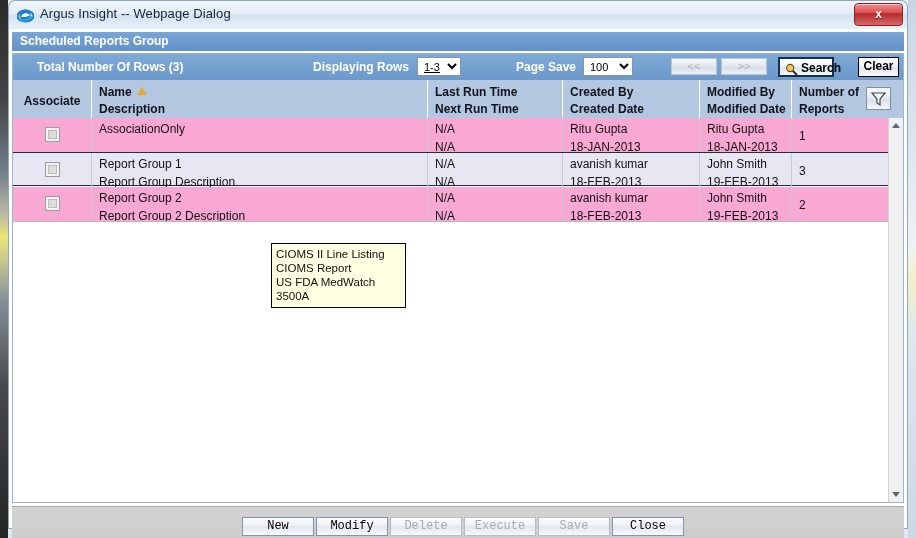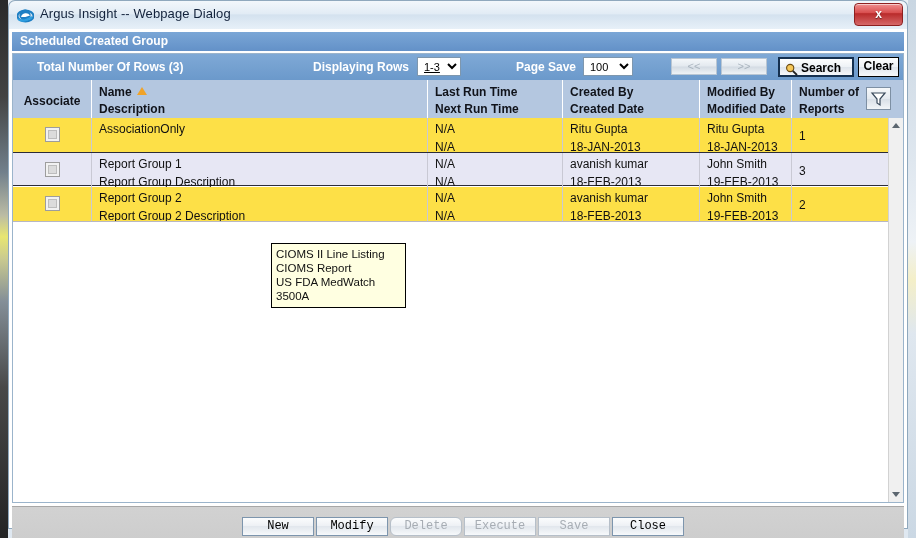--- a/index.html
+++ b/index.html
@@ -108,21 +108,21 @@
     position:absolute;top:4px;width:46px;height:17px;
     background:linear-gradient(to bottom,#f4f7fa 0%,#e3e9ef 48%,#d3dbe3 52%,#eef2f6 100%);
     border:1px solid #b9c6d3;box-sizing:border-box;
     font-family:"Liberation Sans", sans-serif;font-size:11px;
     color:#a9b4be;text-align:center;line-height:15px;
   }
   #btn-prev{left:658px;}
   #btn-next{left:708px;}
 
   #btn-search{
-    position:absolute;left:765px;top:3px;width:76px;height:20px;
+    position:absolute;left:765px;top:3px;width:56px;height:20px;
     background:linear-gradient(to bottom,#fdfefe 0%,#eef2f6 48%,#dfe5ec 52%,#f6f8fa 100%);
     border:2px solid #15304f;box-sizing:border-box;cursor:pointer;
   }
   #btn-search .s-ico{position:absolute;left:5px;top:3px;width:13px;height:13px;}
   #btn-search .s-txt{position:absolute;left:21px;top:2px;font-size:12px;font-weight:bold;color:#000;}
   #btn-clear{
     position:absolute;left:845px;top:3px;width:41px;height:20px;
     background:linear-gradient(to bottom,#fdfefe 0%,#eef2f6 48%,#dfe5ec 52%,#f6f8fa 100%);
     border:1px solid #000;box-sizing:border-box;cursor:pointer;
     font-size:12px;font-weight:bold;color:#000;text-align:center;line-height:17px;
@@ -160,21 +160,21 @@
   
   #grid-body{
     position:absolute;left:0;top:64px;width:875px;height:384px;
     background:#ffffff;
   }
   .row{
     position:absolute;left:0;width:875px;height:34px;
     box-sizing:border-box;
   }
   .row.alt{background:#e7e7f4;border-top:1px solid #2c2c38;border-bottom:1px solid #2c2c38;}
-  .row.plain{background:#fde047;}
+  .row.plain{background:#f9a8d4;}
   #row0{top:0;}
   #row1{top:34px;}
   #row2{top:69px;}
   #rows-bottom-line{position:absolute;left:0;top:103px;width:875px;height:1px;background:#b7b7c4;}
 
   .cell{
     position:absolute;top:0;height:34px;box-sizing:border-box;
     border-right:1px solid #c9c9d4;
     font-size:12px;color:#111;padding:4px 0 0 7px;
     overflow:hidden;
@@ -224,21 +224,21 @@
   .fbtn{
     position:absolute;top:10px;height:19px;width:72px;
     background:linear-gradient(to bottom,#fbfcfd 0%,#eef1f5 45%,#e2e7ed 50%,#f7f9fb 100%);
     border:1px solid #7d95ad;box-sizing:border-box;
     font-family:Liberation Mono, monospace;font-size:12px;
     color:#000;text-align:center;line-height:17px;cursor:pointer;
   }
   .fbtn.disabled{color:#a7adb4;border-color:#b6bfc9;}
   #fb0{left:230px;}
   #fb1{left:304px;}
-  #fb2{left:378px;border-radius:6px;}
+  #fb2{left:378px;}
   #fb3{left:452px;}
   #fb4{left:526px;}
   #fb5{left:600px;}
 </style>
 </head>
 <body>
 
 <div id="window">
 
   <div id="left-strip"></div>
@@ -255,21 +255,21 @@
     </span>
     <div id="title-text">Argus Insight -- Webpage Dialog</div>
     <div id="close-btn">
       <span>x</span>
     </div>
   </div>
 
   <div id="client">
 
     <div id="section-bar">
-      <span>Scheduled Created Group</span>
+      <span>Scheduled Reports Group</span>
     </div>
 
     <div id="grid-panel">
 
       <div id="toolbar">
         <span class="tb-label" id="lbl-total">Total Number Of Rows (3)</span>
         <span class="tb-label" id="lbl-displaying">Displaying Rows</span>
         <select class="mini" id="sel-rows">
           <option>1-3</option>
         </select>

